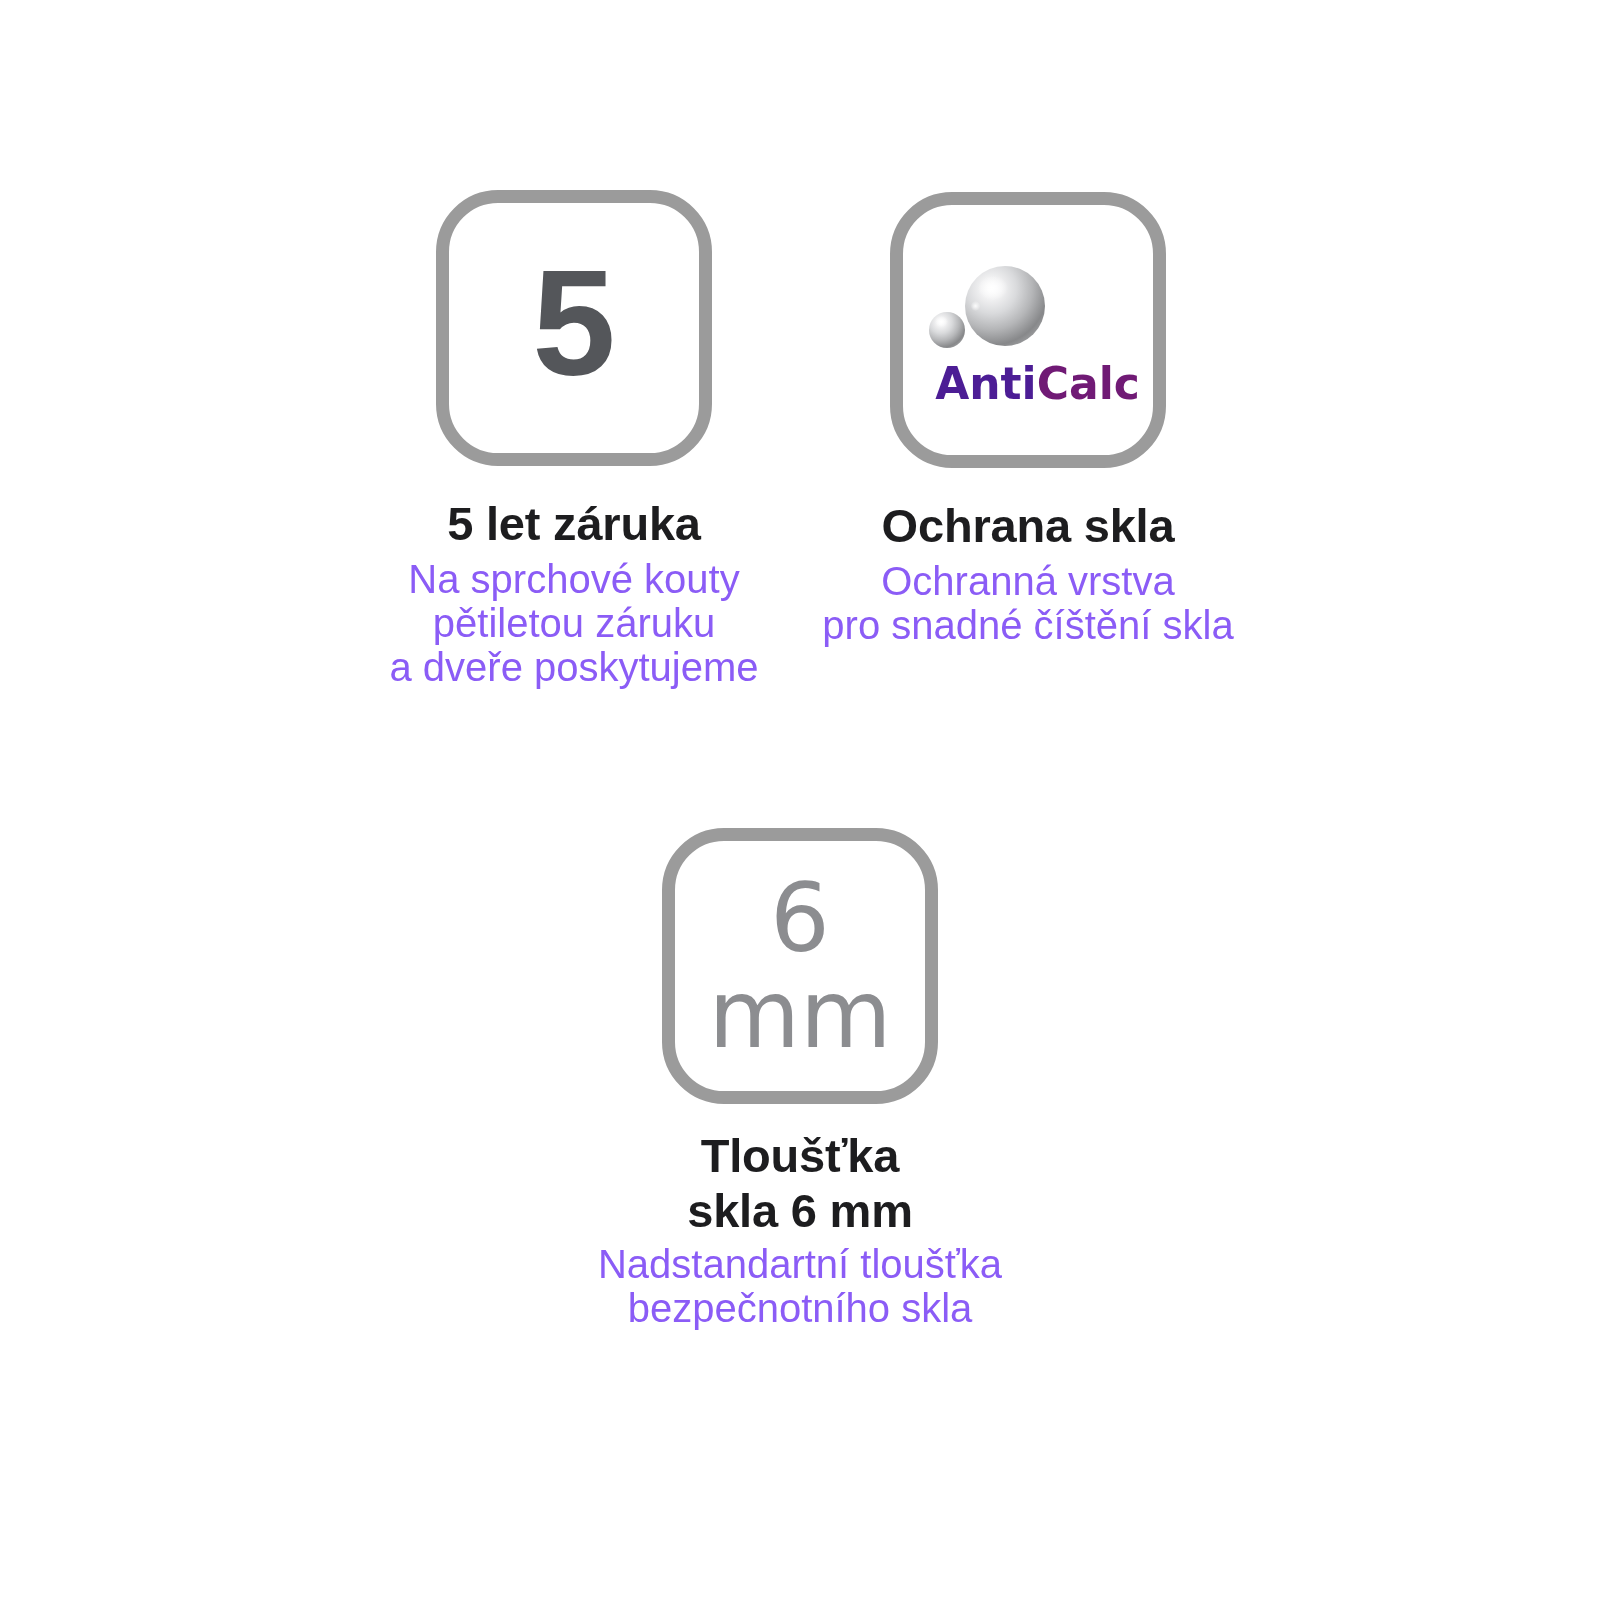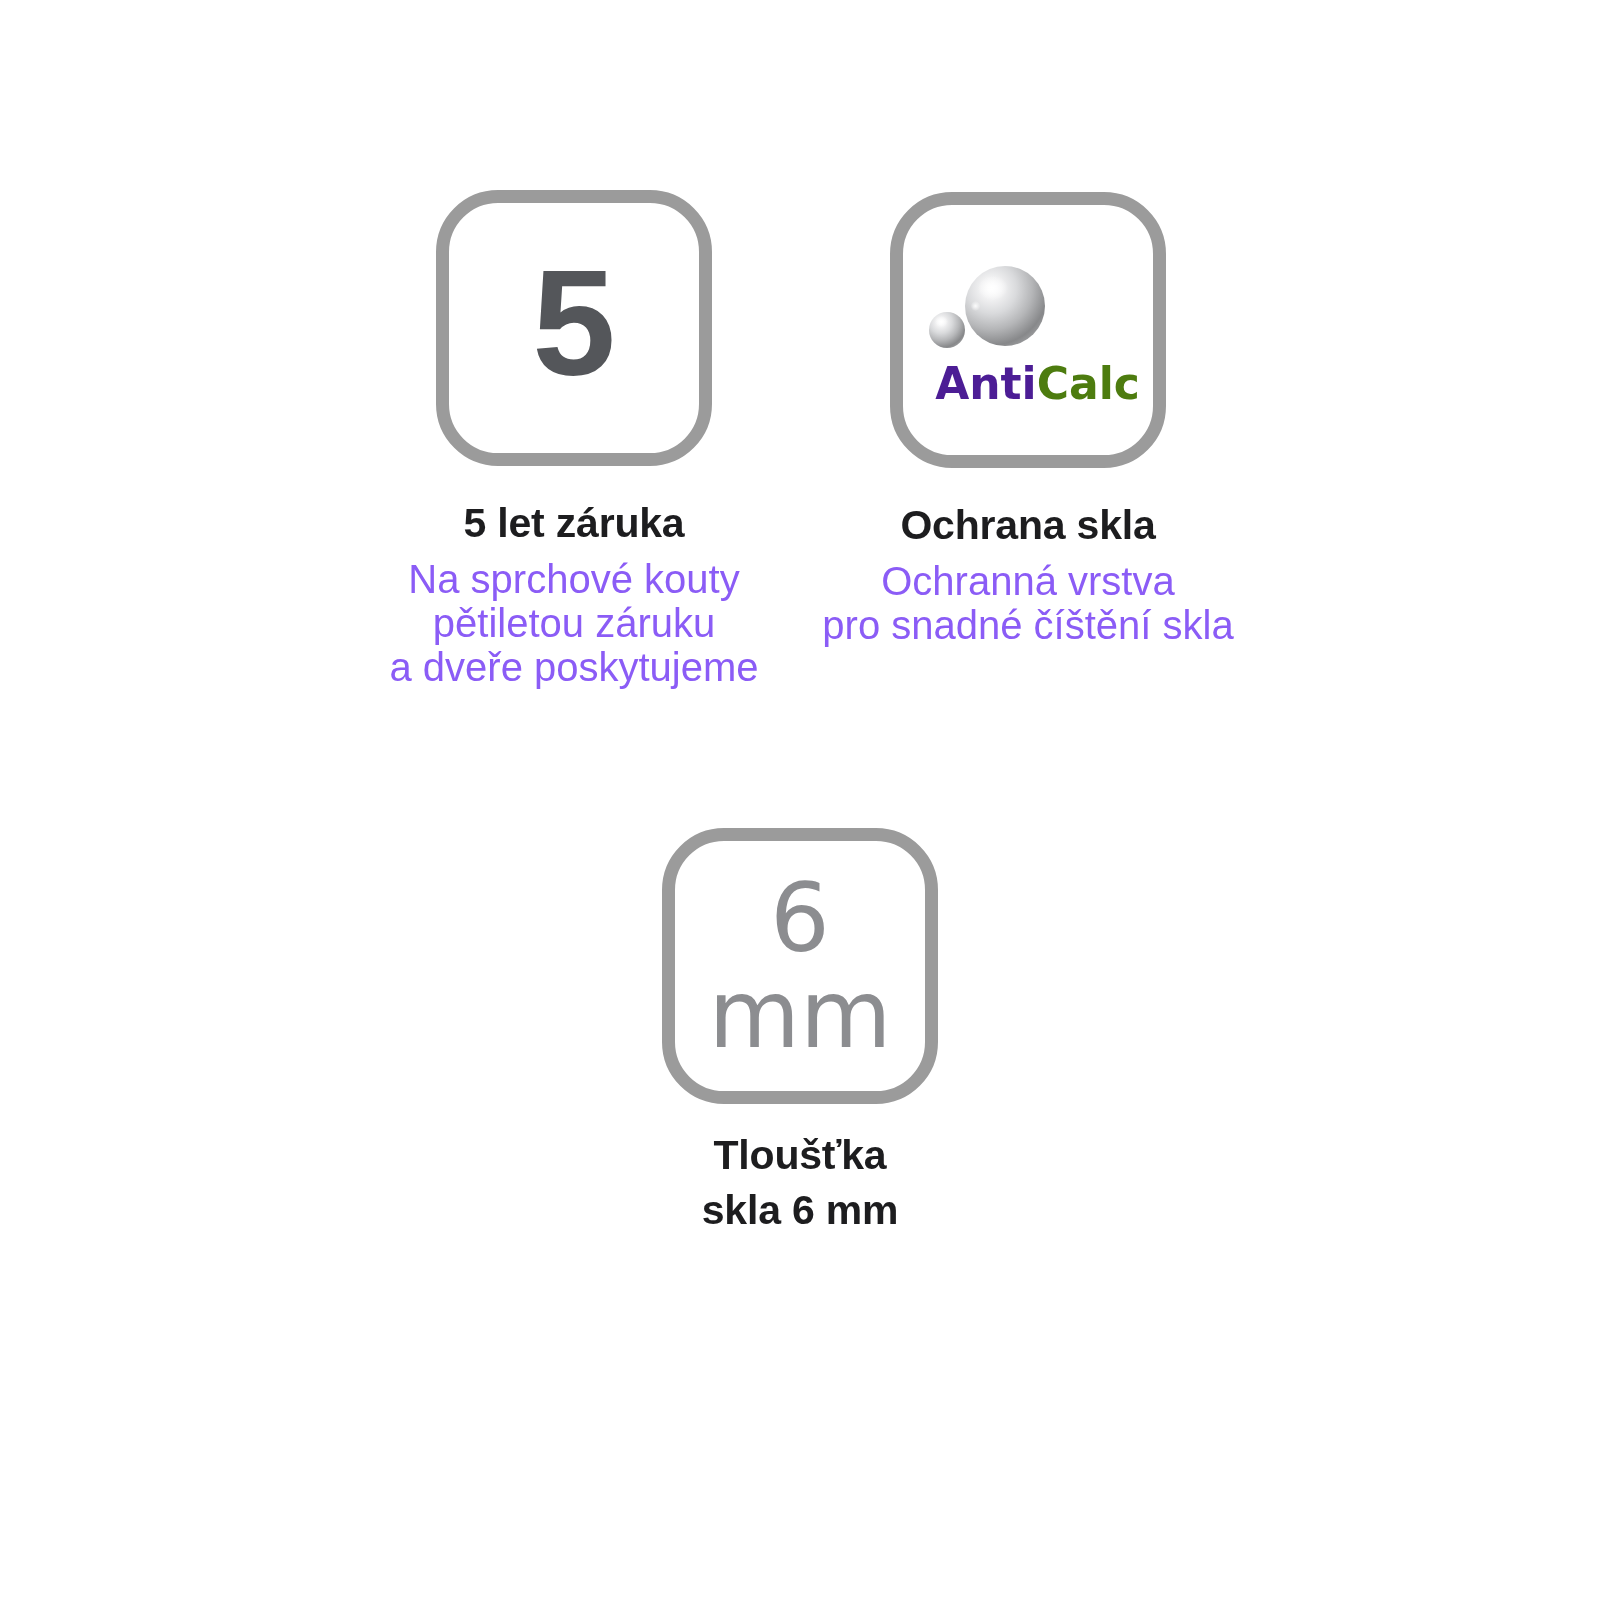--- a/index.html
+++ b/index.html
@@ -46,24 +46,24 @@
     width:12%; height:12%; border-radius:50%;
     background:radial-gradient(circle, rgba(255,255,255,.9), rgba(255,255,255,0) 75%);
   }
   .bubble-small { left:26px; top:107px; width:36px; height:36px; }
   .anticalc-label {
     position:absolute; left:0; top:157px; width:100%; text-align:center;
     font-family:"DejaVu Sans", sans-serif; font-weight:bold; font-size:44px;
     line-height:1; letter-spacing:0;
   }
   .anticalc-dark  { color:#4c1d95;margin-left:19px; }
-  .anticalc-light { color:#4d7c0f; }
+  .anticalc-light { color:#701a75; }
 
   .feature-title {
-    margin-top:30px; font-size:41px; font-weight:bold; color:#1d1d1f;
+    margin-top:30px; font-size:47px; font-weight:bold; color:#1d1d1f;
     line-height:55px; letter-spacing:-0.2px;
   }
   .feature-thickness .feature-title { margin-top:24px; }
   .feature-desc { margin-top:6px; font-size:40px; color:#8b5cf6; line-height:44px; }
   .feature-thickness .feature-desc { margin-top:4px; }
 
   .logo {
     position:absolute; right:118px; bottom:20px; line-height:1; white-space:nowrap;
     font-family:"DejaVu Sans", sans-serif; font-weight:bold;
     font-size:122px; letter-spacing:-2px; color:#e6212a;
@@ -106,16 +106,20 @@
     <div class="badge">
       <div class="badge-mm">
         <div>6</div>
         <div>mm</div>
       </div>
     </div>
     <h2 class="feature-title">
       <div>Tloušťka</div>
       <div>skla 6 mm</div>
     </h2>
+    <div class="feature-desc">
+      <div>Nadstandartní tloušťka</div>
+      <div>bezpečnotního skla</div>
+    </div>
   </section>
 
 
 </div>
 
 </body></html>

